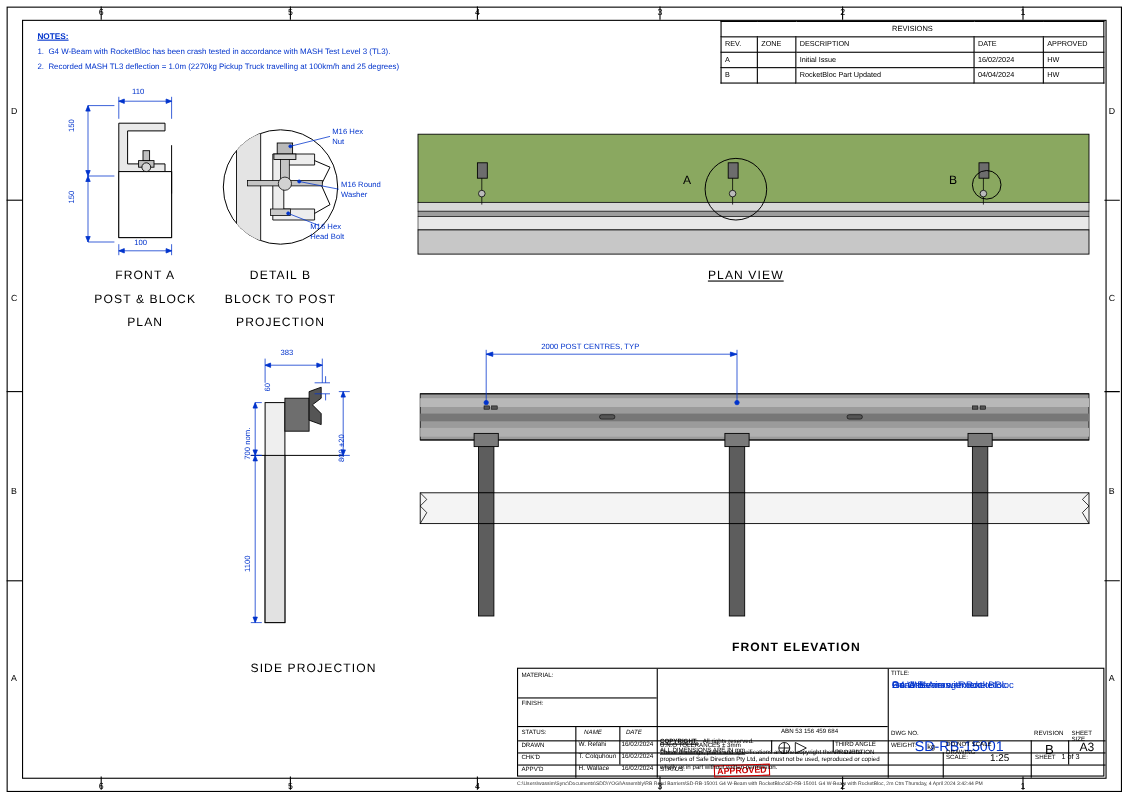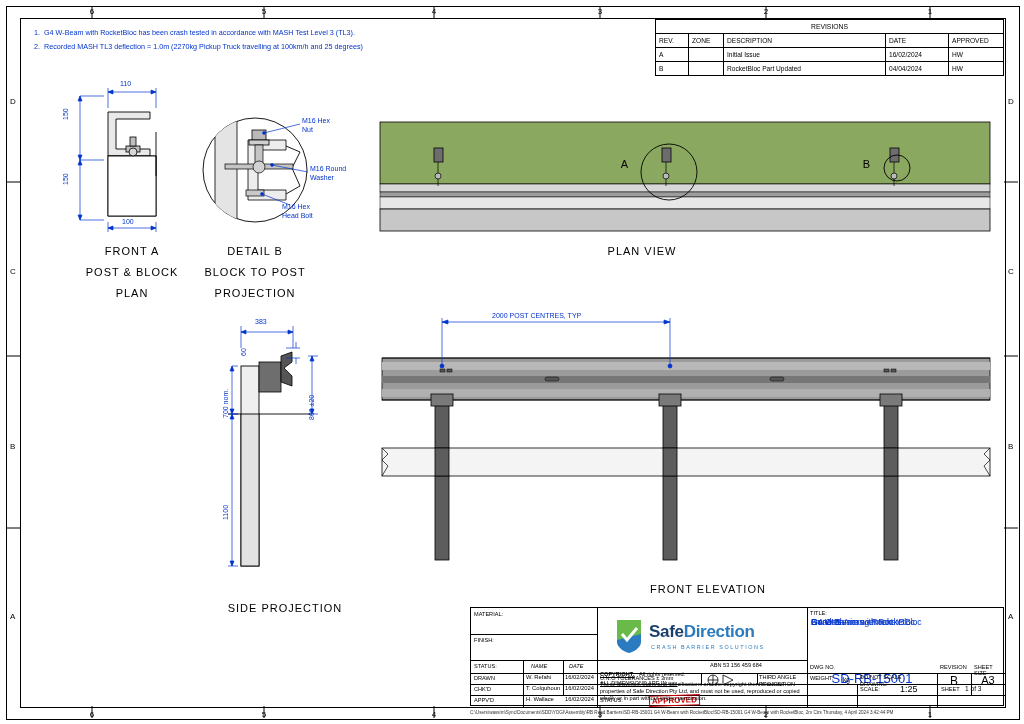--- a/index.html
+++ b/index.html
@@ -88,20 +88,21 @@
       <line x1="6" y1="182" x2="20" y2="182"></line>
       <line x1="6" y1="356" x2="20" y2="356"></line>
       <line x1="6" y1="528" x2="20" y2="528"></line>
       <line x1="1004" y1="182" x2="1018" y2="182"></line>
       <line x1="1004" y1="356" x2="1018" y2="356"></line>
       <line x1="1004" y1="528" x2="1018" y2="528"></line>
     </g>
   </svg>
 
   <div class="notes">
+    <div class="hd">NOTES:</div>
     <table>
       <tbody>
           <tr>
         <td>1.</td>
         <td>G4 W-Beam with RocketBloc has been crash tested in accordance with MASH Test Level 3 (TL3).</td>
       </tr>
       <tr>
         <td>2.</td>
         <td>Recorded MASH TL3 deflection = 1.0m (2270kg Pickup Truck travelling at 100km/h and 25 degrees)</td>
       </tr>
@@ -253,21 +254,21 @@
       <circle cx="438" cy="176" r="3" fill="#bbb"></circle>
       <circle cx="666" cy="176" r="3" fill="#bbb"></circle>
       <circle cx="894" cy="176" r="3" fill="#bbb"></circle>
     </g>
 
     <circle cx="669" cy="172" r="28" fill="none" stroke="#000" stroke-width="0.9"></circle>
     <circle cx="897" cy="168" r="13" fill="none" stroke="#000" stroke-width="0.9"></circle>
   </svg>
   <div class="cap" style="left:618px;top:158px;width:14px;font-size:11px;">A</div>
   <div class="cap" style="left:860px;top:158px;width:14px;font-size:11px;">B</div>
-  <div class="cap" style="left:567px;top:245px;width:150px;">PLAN VIEW</div>
+  <div class="cap" style="left:603px;top:245px;width:150px;text-decoration:underline;">PLAN VIEW</div>
 
   <svg width="1024" height="724">
 
     <line x1="228" y1="414" x2="312" y2="414" stroke="#000" stroke-width="0.9"></line>
 
     <rect x="241" y="366" width="18" height="200" fill="#efefef" stroke="#000" stroke-width="0.9"></rect>
     <rect x="241" y="414" width="18" height="152" fill="#e2e2e2" stroke="#000" stroke-width="0.9"></rect>
 
     <rect x="259" y="362" width="22" height="30" fill="#6e6e6e" stroke="#000" stroke-width="0.8"></rect>
 
@@ -358,21 +359,21 @@
       <line x1="442" y1="318" x2="442" y2="366"></line>
       <line x1="670" y1="318" x2="670" y2="366"></line>
       <line x1="442" y1="322" x2="670" y2="322"></line>
       <polygon points="442,322 448,320 448,324" fill="#0033cc"></polygon>
       <polygon points="670,322 664,320 664,324" fill="#0033cc"></polygon>
       <circle cx="442" cy="366" r="2" fill="#0033cc"></circle>
       <circle cx="670" cy="366" r="2" fill="#0033cc"></circle>
     </g>
   </svg>
   <div class="dim" style="left:492px;top:312px;">2000 POST CENTRES, TYP</div>
-  <div class="cap" style="left:608px;top:583px;width:200px;">FRONT ELEVATION</div>
+  <div class="cap" style="left:624px;top:583px;width:200px;font-weight:bold;">FRONT ELEVATION</div>
 
   <div class="tb">
 
     <div class="tbline" style="left:126px;top:0;width:1px;height:99px;"></div>
     <div class="tbline" style="left:336px;top:0;width:1px;height:99px;"></div>
     <div class="tbline" style="left:0px;top:52px;width:336px;height:1px;"></div>
     <div class="tbline" style="left:0px;top:26px;width:126px;height:1px;"></div>
     <div class="tbline" style="left:0px;top:65px;width:336px;height:1px;"></div>
     <div class="tbline" style="left:0px;top:76px;width:126px;height:1px;"></div>
     <div class="tbline" style="left:0px;top:87px;width:336px;height:1px;"></div>
@@ -402,31 +403,20 @@
     <div class="tbv" style="left:55px;top:77px;font-size:5.8px;">T. Colquhoun</div>
     <div class="tbv" style="left:94px;top:77px;font-size:5.8px;">16/02/2024</div>
 
     <div class="tbl" style="left:3px;top:89px;">APPV'D</div>
     <div class="tbv" style="left:55px;top:88px;font-size:5.8px;">H. Wallace</div>
     <div class="tbv" style="left:94px;top:88px;font-size:5.8px;">16/02/2024</div>
 
     <div class="tbl" style="left:129px;top:89px;">STATUS:</div>
     <div class="approved" style="left:178px;top:87px;">APPROVED</div>
 
-    <div style="left:140px;top:6px;width:190px;height:42px;">
-      <svg width="190" height="42" style="position:absolute;left:0;top:0;">
-        <path d="M6,6 L30,6 L30,28 C30,34 22,38 18,39 C14,38 6,34 6,28 Z" fill="#2a7bbf"></path>
-        <path d="M6,6 L30,6 L30,20 L6,26 Z" fill="#6aba4a"></path>
-        <path d="M11,20 l5,6 l10,-12" stroke="#fff" stroke-width="3" fill="none"></path>
-      </svg>
-      <div class="logo-text" style="left:38px;top:8px;">
-        <span>Safe</span><span style="color:#2a7bbf">Direction</span>
-      </div>
-      <div class="logo-sub" style="left:40px;top:30px;">CRASH BARRIER SOLUTIONS</div>
-    </div>
 
     <div style="left:129px;top:54px;width:200px;">
       <span class="tbl" style="position:relative;text-decoration:underline;font-weight:bold;">COPYRIGHT:</span>
       <span class="tbl" style="position:relative;">All rights reserved.</span>
       <span class="tbl" style="position:absolute;left:110px;top:0;">ABN 53 156 459 684</span>
       <div class="tbl" style="position:relative;line-height:1.25;margin-top:1px;">These drawings, plans and specifications and the copyright therein are the properties of Safe Direction Pty Ltd, and must not be used, reproduced or copied wholly or in part without written permission.</div>
     </div>
 
     <div class="tbl" style="left:129px;top:67px;">U.N.O  TOLERANCES ± 3mm</div>
     <div class="tbl" style="left:129px;top:72px;text-decoration:underline;">ALL DIMENSIONS ARE IN mm</div>

